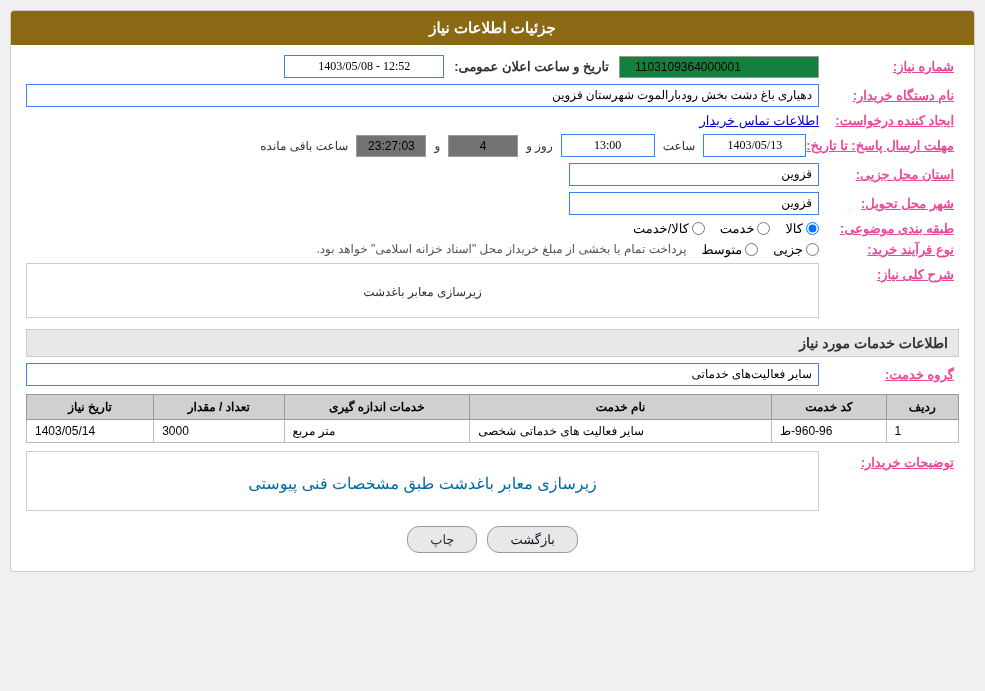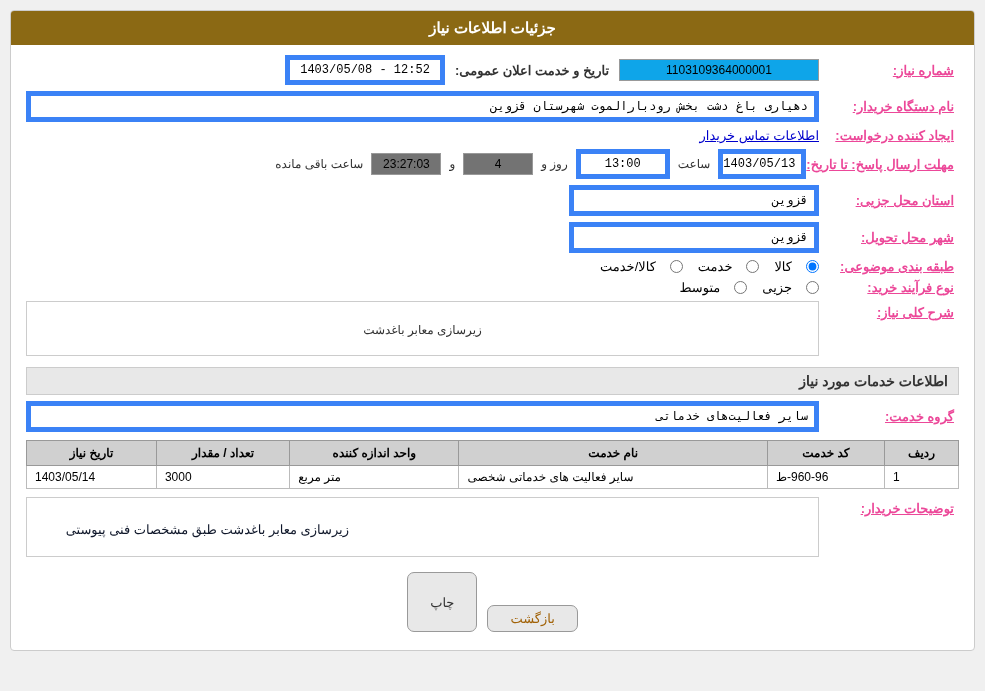--- a/index.html
+++ b/index.html
@@ -44,39 +44,39 @@
       min-width: 140px;
       text-align: right;
       padding-right: 5px;
       flex-shrink: 0;
       text-decoration: underline;
     }
     .field-value {
       flex: 1;
     }
     .input-box {
-      border: 5px solid #3b82f6;
+      border: 1px solid #3b82f6;
       background: #fff;
       padding: 3px 6px;
       min-height: 22px;
       font-size: 12px;
-      font-family: Liberation Mono, monospace;
+      font-family: Liberation Serif, serif;
       direction: rtl;
     }
     .input-full {
       width: 100%;
     }
     .number-value {
       border: 1px solid #999;
-      background: #0ea5e9;
+      background: #15803d;
       padding: 3px 15px;
       font-size: 12px;
       display: inline-block;
       min-width: 200px;
-      text-align: center;
+      text-align: left;
     }
     .label-inline {
       font-weight: bold;
       color: #333;
       white-space: nowrap;
     }
     .link-blue {
       color: #0000cc;
       text-decoration: underline;
       cursor: pointer;
@@ -110,21 +110,21 @@
     }
     .radio-group {
       display: flex;
       gap: 15px;
       direction: rtl;
       align-items: center;
     }
     .radio-item {
       display: flex;
       align-items: center;
-      gap: 14px;
+      gap: 3px;
     }
     .textarea-box {
       border: 1px solid #ccc;
       background: #fff;
       width: 100%;
       min-height: 55px;
       padding: 4px 6px;
       font-size: 12px;
       font-family: Tahoma, Arial, sans-serif;
       direction: rtl;
@@ -158,30 +158,29 @@
       justify-content: center;
       gap: 10px;
       margin: 12px 0 8px 0;
     }
     .btn {
       padding: 5px 22px;
       border: 1px solid #999;
       cursor: pointer;
       font-size: 13px;
       font-family: Tahoma, Arial, sans-serif;
-      border-radius: 7px;
+      border-radius: 12px;
     }
     .btn-print {
       background: #e8e8e8;
       color: #333;
     }
     .btn-back {
       background: #e8e8e8;
-      color: #a16207;
-      margin-top: 33px;
+      color: #0f172a;
     }
     .watermark-area {
       position: relative;
     }
     .description-area {
       position: relative;
     }
     .inline-note {
       color: #555;
       font-size: 12px;
@@ -194,21 +193,21 @@
   <div class="main-card">
     <div class="card-header">
       <span>جزئیات اطلاعات نیاز</span>
     </div>
     <div class="card-body">
 
       <div class="form-row">
         <span class="field-label">شماره نیاز:</span>
         <div class="field-value" style="display:flex; align-items:center; gap:10px;">
           <div class="number-value" style="direction:ltr;">1103109364000001</div>
-          <span class="label-inline">تاریخ و خدمت اعلان عمومی:</span>
+          <span class="label-inline">تاریخ و ساعت اعلان عمومی:</span>
           <div class="input-box" style="width:160px; text-align:center; direction:ltr;">1403/05/08 - 12:52</div>
         </div>
       </div>
 
       <div class="form-row">
         <span class="field-label">نام دستگاه خریدار:</span>
         <div class="field-value">
           <div class="input-box input-full">دهیاری باغ دشت بخش رودبارالموت شهرستان قزوین</div>
         </div>
       </div>
@@ -217,21 +216,21 @@
         <span class="field-label">ایجاد کننده درخواست:</span>
         <div class="field-value" style="display:flex; align-items:center; gap:5px;">
           <span class="link-blue">اطلاعات تماس خریدار</span>
         </div>
       </div>
 
       <div class="form-row">
         <span class="field-label">مهلت ارسال پاسخ: تا تاریخ:</span>
         <div class="field-value">
           <div class="timer-row">
-            <div class="input-box" style="width:88px; text-align:center;">1403/05/13</div>
+            <div class="input-box" style="width:103px; text-align:center;">1403/05/13</div>
             <span class="countdown-label">ساعت</span>
             <div class="input-box" style="width:94px; text-align:center;">13:00</div>
             <span class="countdown-label">روز و</span>
             <div class="timer-box">4</div>
             <span class="countdown-label">و</span>
             <div class="timer-box" style="direction:ltr;">23:27:03</div>
             <span class="countdown-label">ساعت باقی مانده</span>
           </div>
         </div>
       </div>
@@ -277,20 +276,21 @@
             <div class="radio-group">
               <div class="radio-item">
                 <input type="radio" name="purchase_type" style="">
                 <span>جزیی</span>
               </div>
               <div class="radio-item">
                 <input type="radio" name="purchase_type" style="">
                 <span>متوسط</span>
               </div>
             </div>
+            <span class="inline-note">پرداخت تمام یا بخشی از مبلغ خریداز محل "اسناد خزانه اسلامی" خواهد بود.</span>
           </div>
         </div>
       </div>
 
       <div class="form-row" style="align-items:flex-start;">
         <span class="field-label" style="padding-top:4px;">شرح کلی نیاز:</span>
         <div class="field-value description-area watermark-area">
           <textarea class="textarea-box" style="min-height: 55px;" readonly=""></textarea>
           <div style="position:absolute; top:50%; left:50%; transform:translate(-50%,-50%); text-align:center; pointer-events:none; z-index:2; font-size:12px; color:#333;">
             <span>زیرسازی معابر باغدشت</span>
@@ -309,21 +309,21 @@
         </div>
       </div>
 
       <div class="table-section">
         <table class="data-table">
           <thead>
             <tr>
               <th>ردیف</th>
               <th>کد خدمت</th>
               <th>نام خدمت</th>
-              <th>واحد اندازه کننده</th>
+              <th>خدمات اندازه گیری</th>
               <th>تعداد / مقدار</th>
               <th>تاریخ نیاز</th>
             </tr>
           </thead>
           <tbody id="services-table-body">
 
           <tr>
                 <td>1</td>
                 <td>960-96-ط</td>
                 <td>سایر فعالیت های خدماتی شخصی</td>
@@ -332,21 +332,21 @@
                 <td>1403/05/14</td>
               </tr>
             </tbody>
         </table>
       </div>
 
       <div class="form-row" style="align-items:flex-start;">
         <span class="field-label" style="padding-top:4px;">توضیحات خریدار:</span>
         <div class="field-value description-area watermark-area">
           <textarea class="textarea-box" style="min-height: 60px;" readonly=""></textarea>
-          <div style="position:absolute; top:50%; left:50%; transform:translate(-50%,-50%); text-align:left; pointer-events:none; z-index:2; font-size:13px; color:#0f172a; width:90%;">
+          <div style="position:absolute; top:50%; left:50%; transform:translate(-50%,-50%); text-align:center; pointer-events:none; z-index:2; font-size:16px; color:#0369a1; width:90%;">
             <span>زیرسازی معابر باغدشت  طبق مشخصات فنی پیوستی</span>
           </div>
         </div>
       </div>
 
       <div class="buttons-row">
         <button class="btn btn-back">بازگشت</button>
         <button class="btn btn-print">چاپ</button>
       </div>
 

